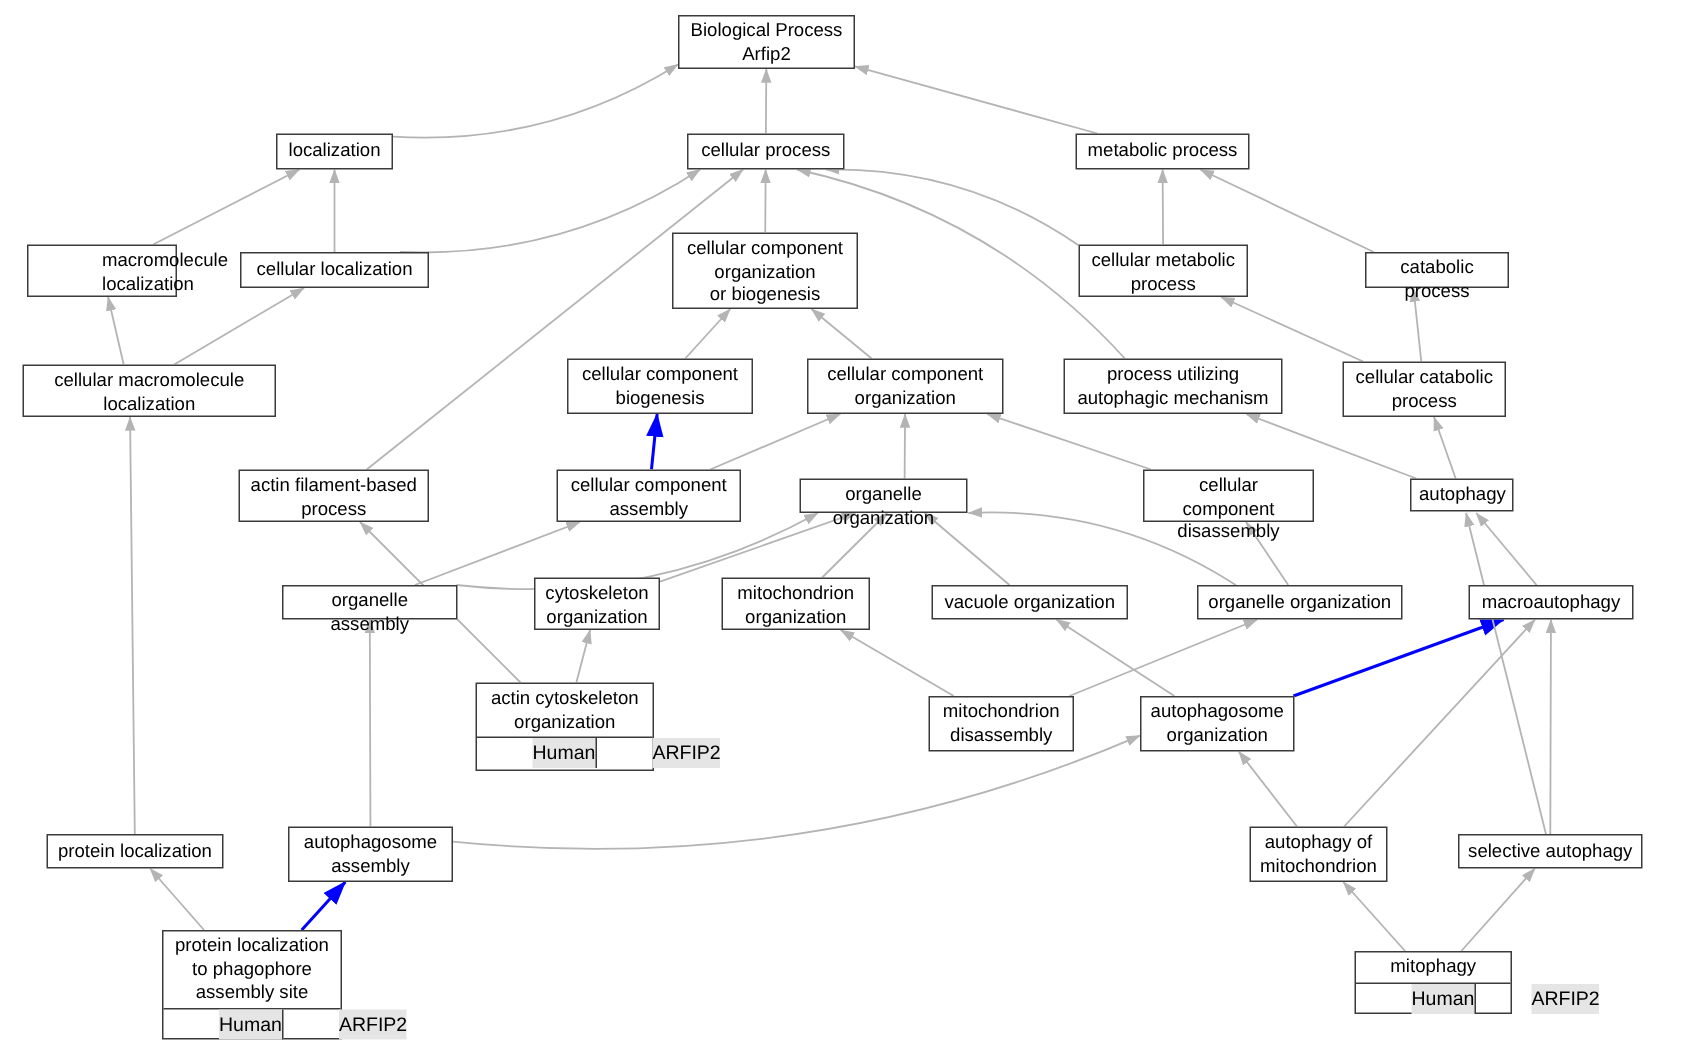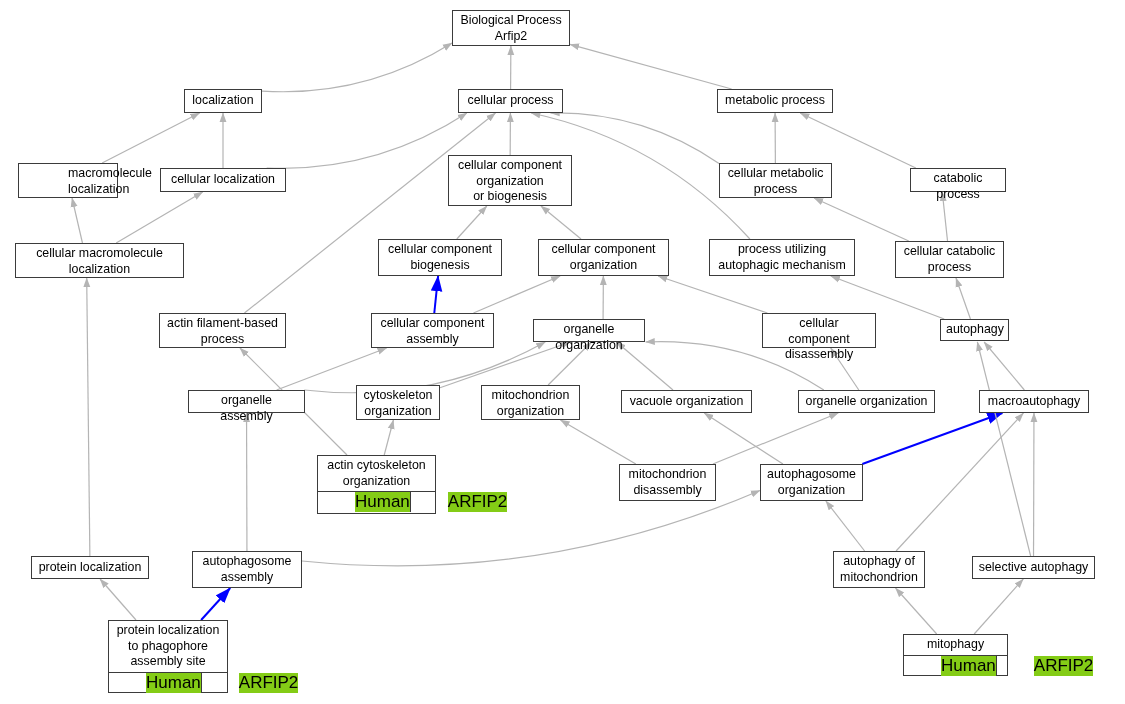--- a/index.html
+++ b/index.html
@@ -35,22 +35,22 @@
     justify-content:center;
   }
   .node.gene{padding-bottom:12px;}
   .gene-strip{
     display:flex;
     border-top:1px solid #3b3b3b;
     height:20px;
   }
   .gene-cell{
     flex:1;
-    background:#84cc16;
-    font-size:17px;
+    background:#e5e5e5;
+    font-size:13px;
     line-height:20px;
     text-align:center;
     color:#000000;
     margin-left:37px;
   }
   .gene-cell.left{border-right:1px solid #3b3b3b;}
 </style>
 </head>
 <body>
 

